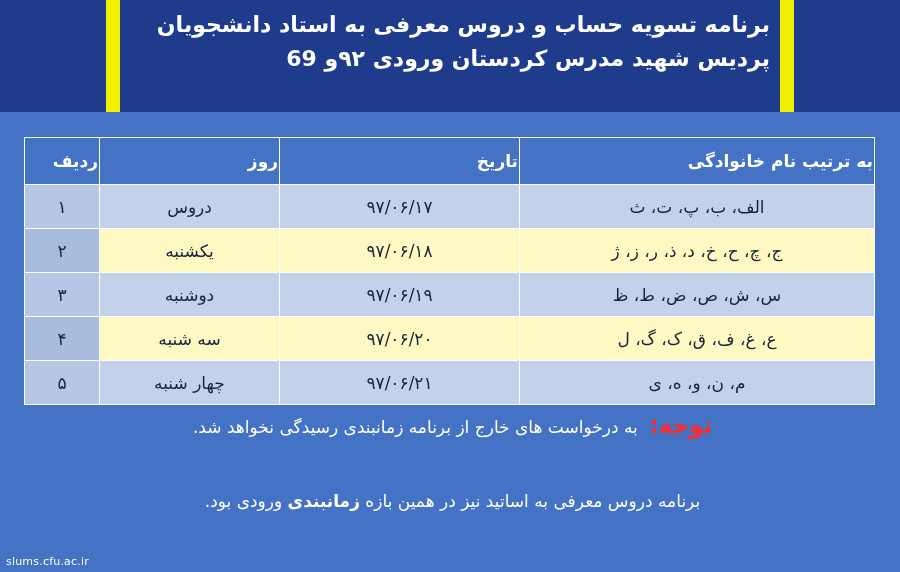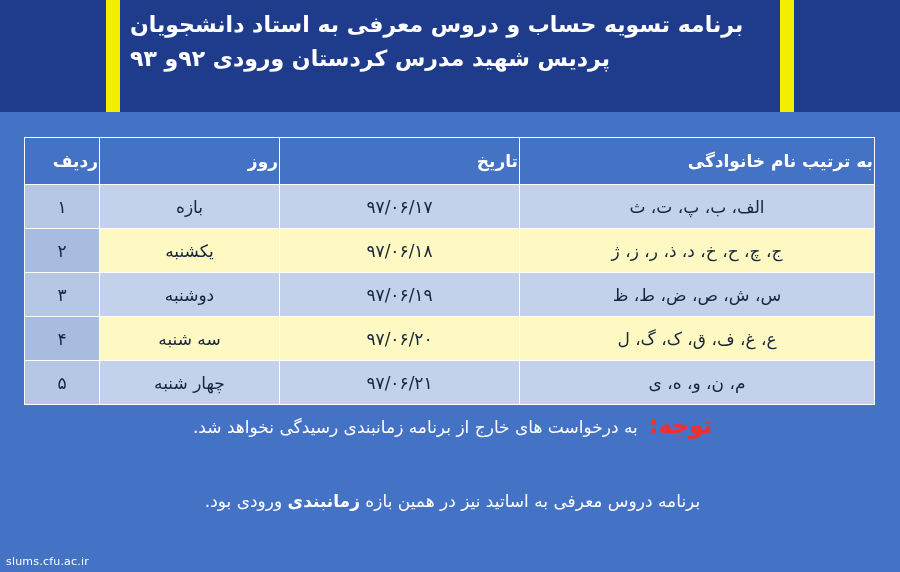--- a/index.html
+++ b/index.html
@@ -33,21 +33,21 @@
     background: #f2ee00;
   }
   .banner-bar.right { right: 106px; }
   .banner-bar.left  { left: 106px; }
 
   .banner-text {
     position: absolute;
     top: 8px;
     left: 130px;
     right: 130px;
-    text-align: left;
+    text-align: right;
     color: #ffffff;
     font-weight: bold;
     font-size: 22px;
     line-height: 1.55;
     direction: rtl;
   }
   .banner-text .line2 { display: block; }
 
   
   .table-wrap {
@@ -135,21 +135,21 @@
   }
 </style>
 </head>
 <body>
 
 <div class="banner">
   <div class="banner-bar right"></div>
   <div class="banner-bar left"></div>
   <div class="banner-text">
     <span>برنامه تسویه حساب و دروس معرفی به استاد دانشجویان</span>
-    <span class="line2">پردیس شهید مدرس کردستان ورودی ۹۲و ۹۳</span>
+    <span class="line2">پردیس شهید مدرس کردستان ورودی ۹۲و 69</span>
   </div>
 </div>
 
 <div class="table-wrap">
   <table class="schedule">
     <colgroup>
       <col class="c-name">
       <col class="c-tarikh">
       <col class="c-rooz">
       <col class="c-radif">
@@ -159,21 +159,21 @@
         <th>به ترتیب نام خانوادگی</th>
         <th>تاریخ</th>
         <th>روز</th>
         <th>ردیف</th>
       </tr>
     </thead>
     <tbody>
       <tr>
         <td>الف، ب، پ، ت، ث</td>
         <td>۹۷/۰۶/۱۷</td>
-        <td>بازه</td>
+        <td>دروس</td>
         <td class="cell-radif">۱</td>
       </tr>
       <tr class="alt">
         <td>ج، چ، ح، خ، د، ذ، ر، ز، ژ</td>
         <td>۹۷/۰۶/۱۸</td>
         <td>یکشنبه</td>
         <td class="cell-radif">۲</td>
       </tr>
       <tr>
         <td>س، ش، ص، ض، ط، ظ</td>

